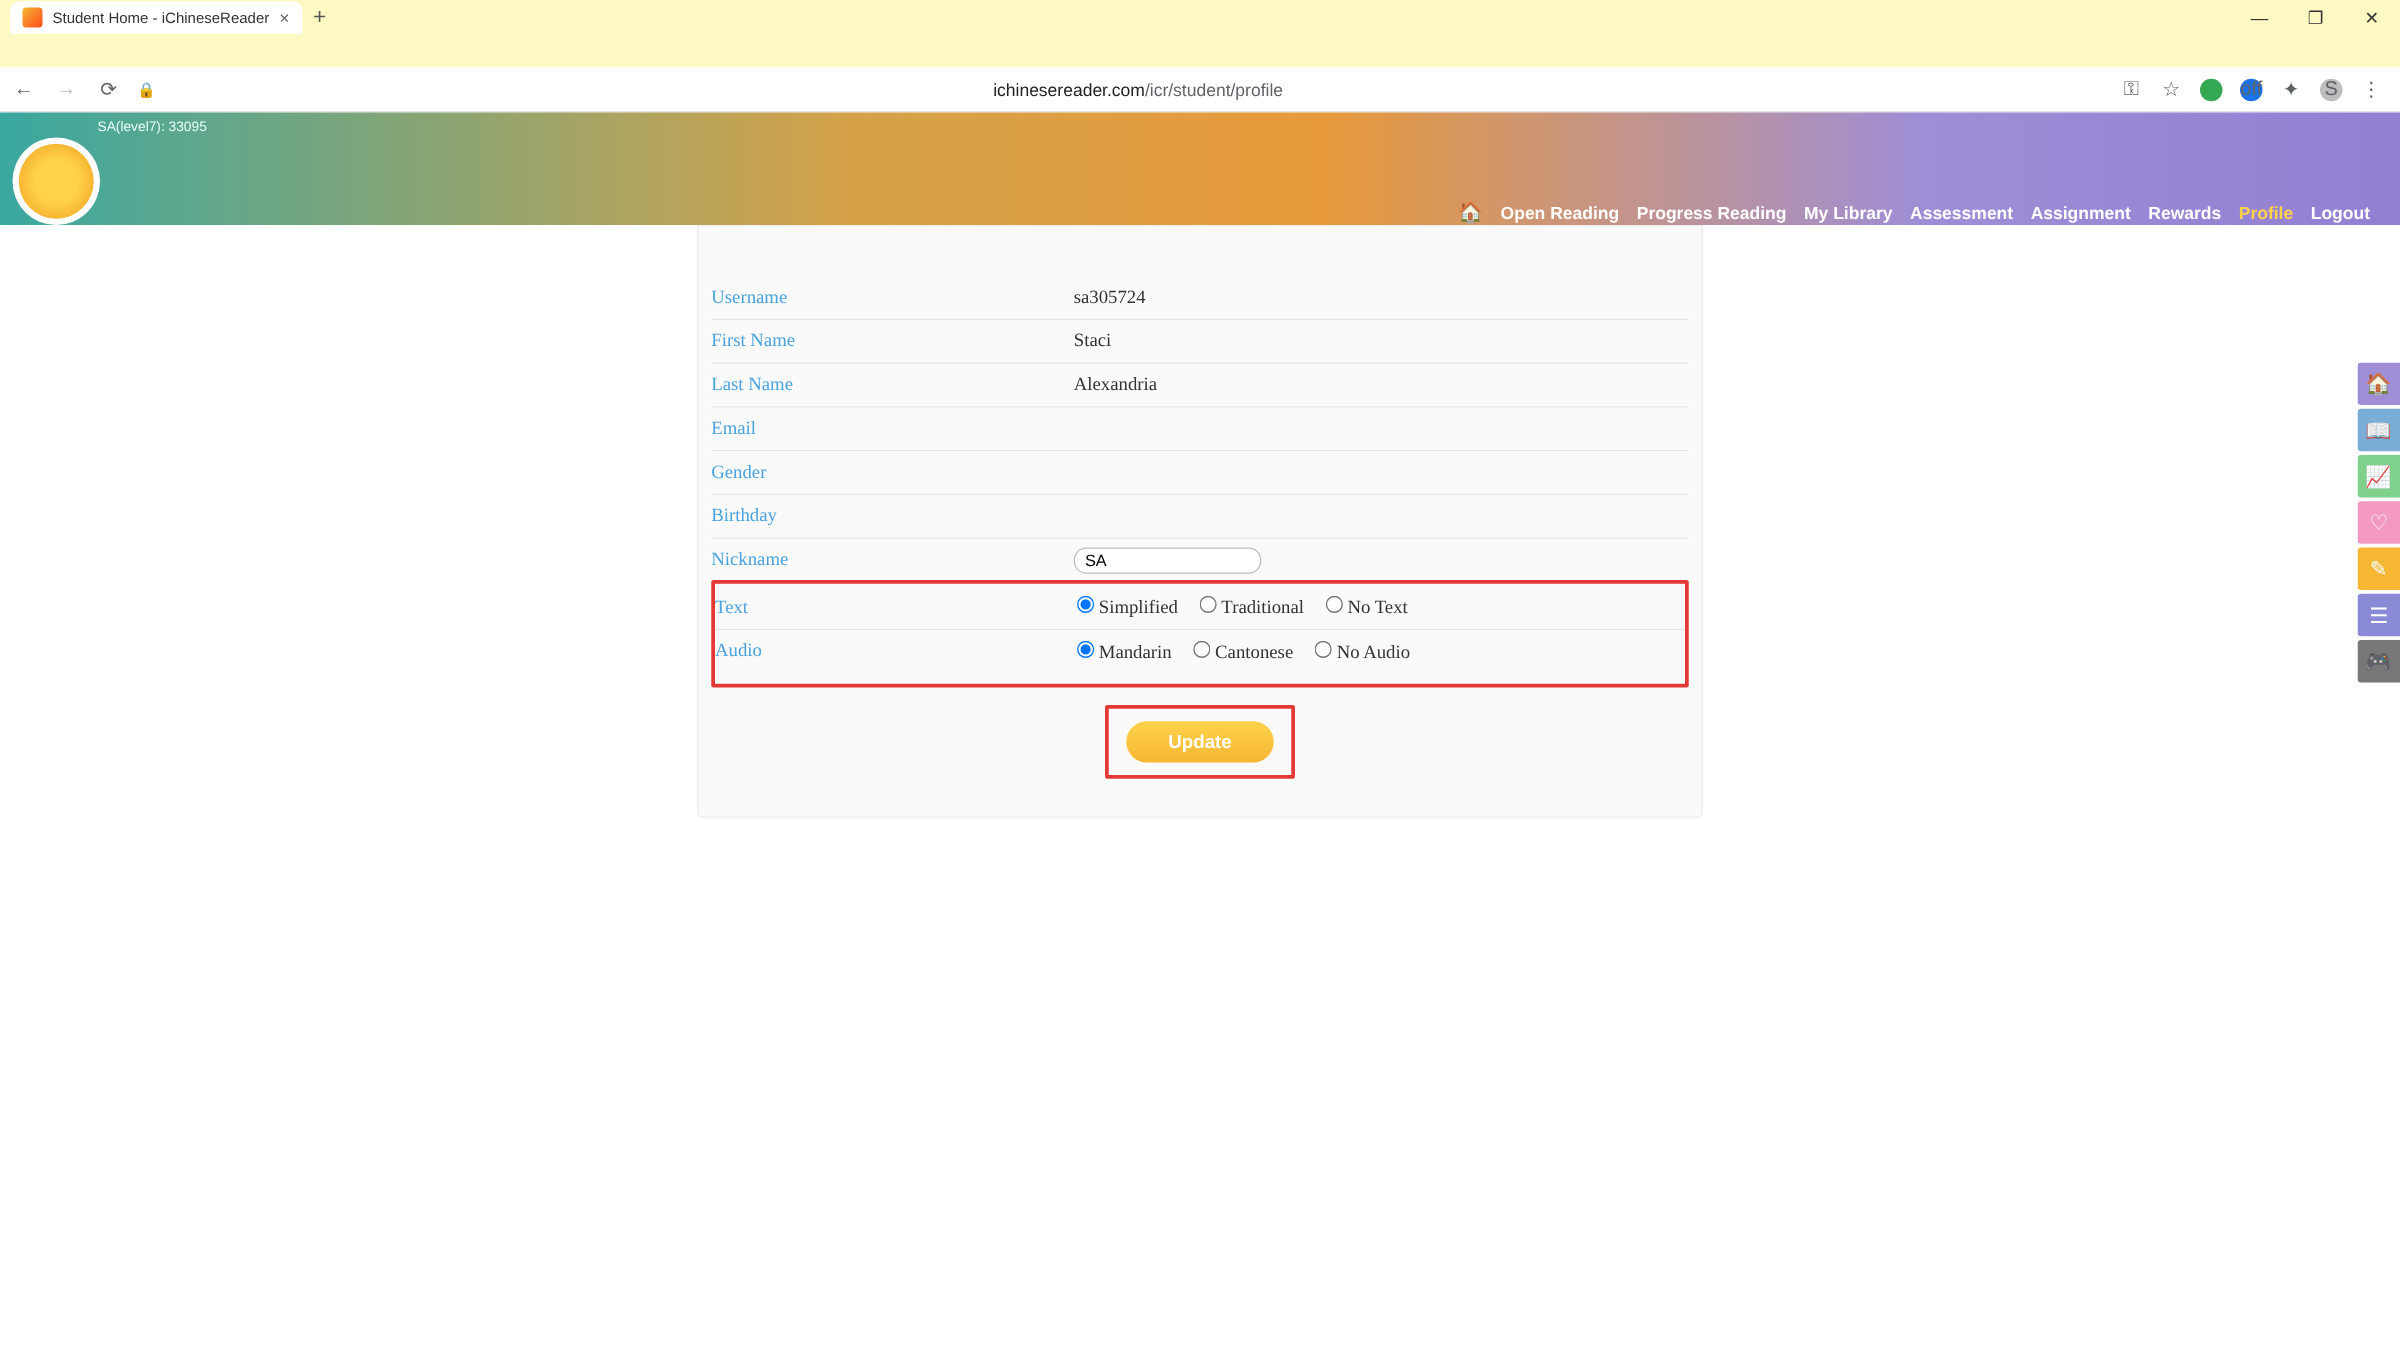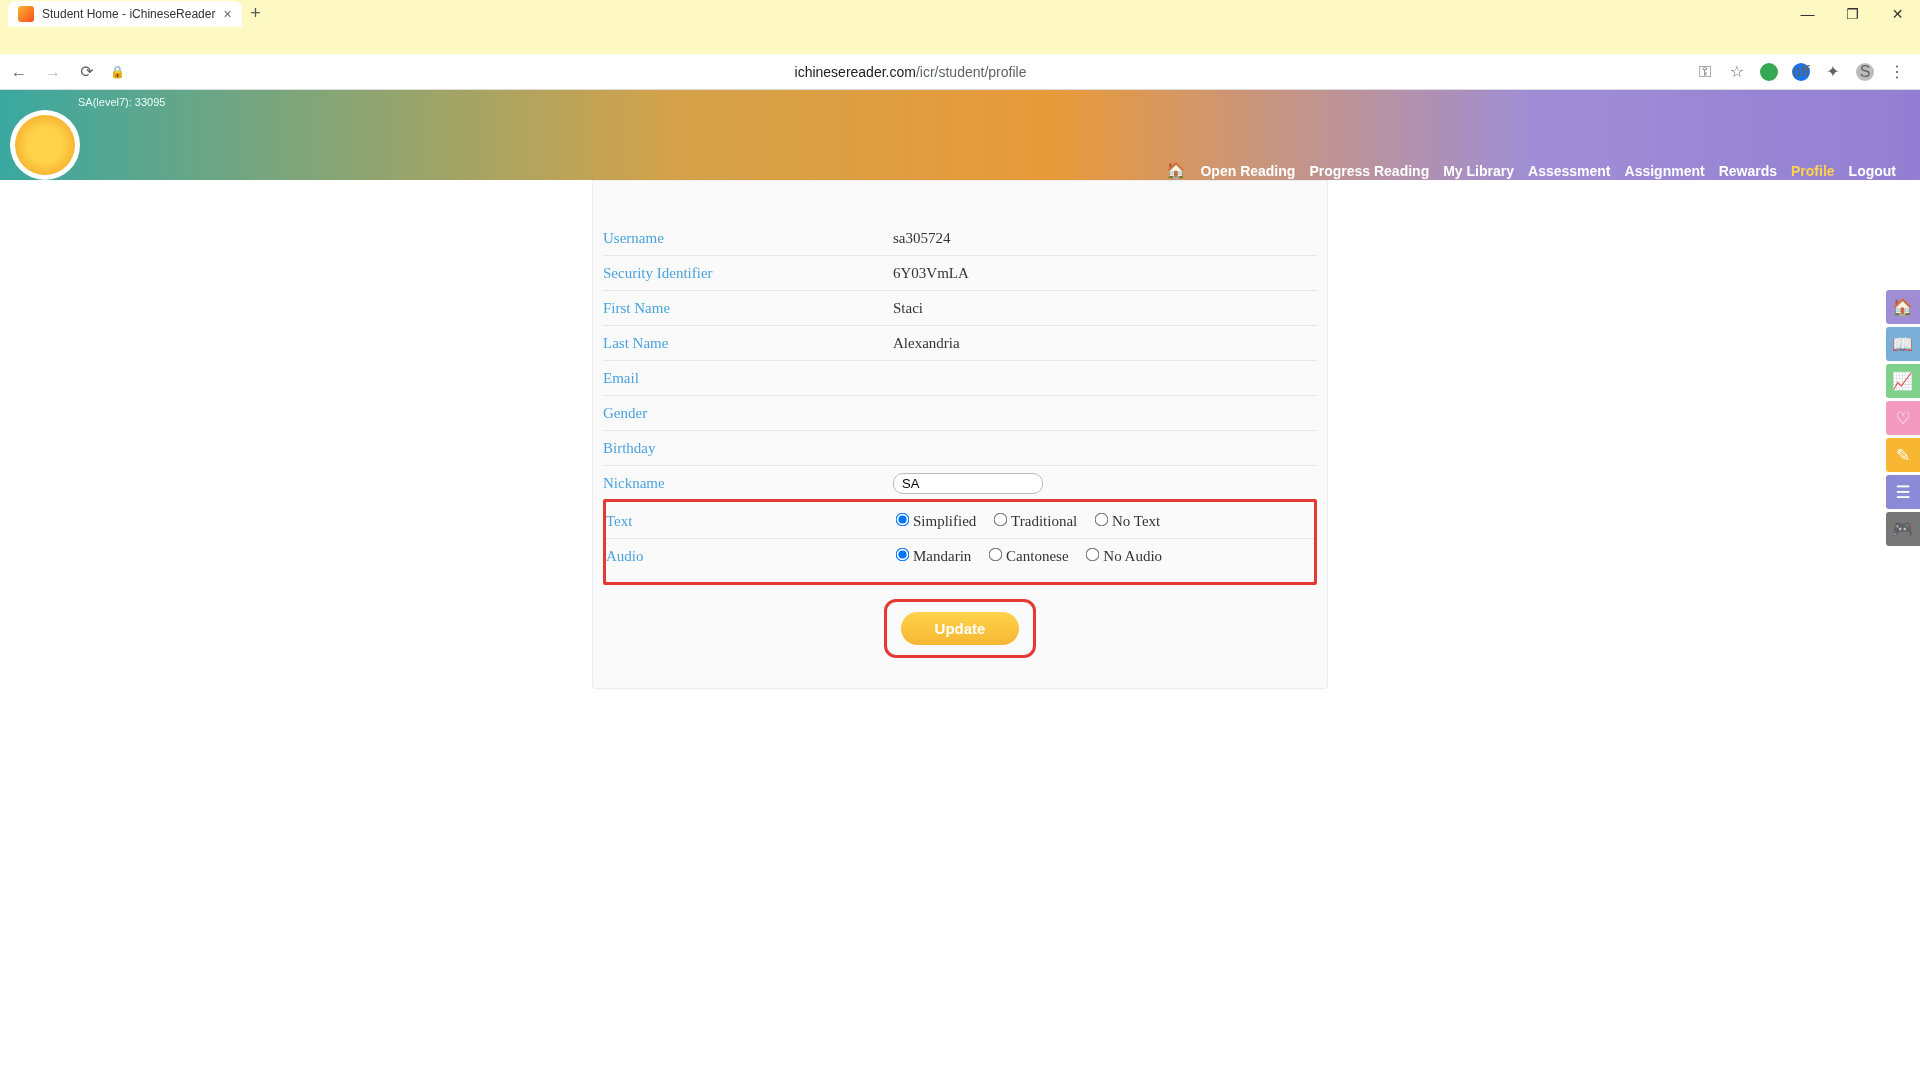--- a/index.html
+++ b/index.html
@@ -34,39 +34,39 @@
   .avatar-wrap{ width:70px;height:70px;border-radius:50%;background:#fff;display:flex;align-items:center;justify-content:center;margin-left:2px;}
   .avatar-inner{width:60px;height:60px;border-radius:50%;background:radial-gradient(circle,#ffd24a 40%, #f7b733 70%);}
   .level-txt{position:absolute; left:78px; top:6px; font-size:11px; color:#eafff8;}
   .main-nav{margin-left:auto; display:flex; gap:14px; align-items:center; font-weight:600; font-size:14px;}
   .main-nav a{color:#fff; text-decoration:none;}
   .main-nav a.active{color:#ffd24a;}
   .home-ic{font-size:16px;}
 
   
   .card-wrap{display:flex; justify-content:center; padding-top:0;}
-  .card{width:736px; background:#fafafa; border:1px solid #eee; border-radius:0 0 4px 4px; padding:40px 10px 30px 10px; box-shadow:0 0 2px rgba(0,0,0,.05);}
+  .card{width:804px; background:#fafafa; border:1px solid #eee; border-radius:0 0 4px 4px; padding:40px 10px 30px 10px; box-shadow:0 0 2px rgba(0,0,0,.05);}
   .row{display:flex; align-items:center; border-bottom:1px solid #e5e5e5; min-height:35px; padding:4px 0;}
   .row:last-of-type{border-bottom:none;}
   .lbl{width:290px; color:#4aa3df; font-size:15px; font-family:Georgia, "Times New Roman", serif;}
   .val{color:#333; font-size:15px; font-family:Georgia, "Times New Roman", serif;}
   .val input[type=text]{border:1px solid #bbb;border-radius:10px;padding:2px 8px;font-size:13px;width:150px;font-family:Arial;}
   .radio-grp label{font-size:15px; margin-right:14px; font-family:Georgia, serif;}
   .radio-grp input{margin-right:4px; transform:scale(1.05);}
 
   .hlbox{border:3px solid #e53935; border-radius:2px; padding:2px 0 8px 0; margin-top:-2px;}
   .hlbox .row{border-bottom:1px solid #e5e5e5; padding:6px 0;}
   .hlbox .row:last-child{border-bottom:none;}
   
   .toggle{width:62px;height:22px;border-radius:11px;background:#2f7de1;position:relative;display:inline-flex;align-items:center;}
   .toggle .on{color:#fff;font-size:11px;font-weight:600;margin-left:8px;font-family:Arial;}
   .toggle .knob{position:absolute;right:2px;width:18px;height:18px;border-radius:50%;background:#fff;}
   
   .update-wrap{display:flex;justify-content:center;margin-top:14px;}
-  .update-hl{border:3px solid #e53935;padding:10px 14px;border-radius:12px;}
+  .update-hl{border:3px solid #e53935;padding:10px 14px;border-radius:2px;}
   .btn-update{background:linear-gradient(#ffd24a,#f7b733);border:none;color:#fff;font-weight:600;font-size:15px;padding:8px 34px;border-radius:18px;cursor:pointer;}
 
   
   .float-bar{position:fixed;right:0;top:290px;display:flex;flex-direction:column;}
   .fb{width:34px;height:34px;margin-bottom:3px;display:flex;align-items:center;justify-content:center;color:#fff;font-size:17px;border-radius:3px 0 0 3px;}
   .fb1{background:#9f8ed6;} .fb2{background:#7aaed6;} .fb3{background:#7ed08a;} .fb4{background:#f49ac1;} .fb5{background:#f7b733;} .fb6{background:#8a8ad6;} .fb7{background:#777;}
 </style>
 </head>
 <body>
 
@@ -122,24 +122,20 @@
   </nav>
 </div>
 
 <div class="card-wrap">
   <div class="card">
     <div class="row">
       <div class="lbl">Username</div>
       <div class="val">sa305724</div>
     </div>
     <div class="row">
-      <div class="lbl">Security Identifier</div>
-      <div class="val">6Y03VmLA</div>
-    </div>
-    <div class="row">
       <div class="lbl">First Name</div>
       <div class="val">Staci</div>
     </div>
     <div class="row">
       <div class="lbl">Last Name</div>
       <div class="val">Alexandria</div>
     </div>
     <div class="row">
       <div class="lbl">Email</div>
       <div class="val"></div>

